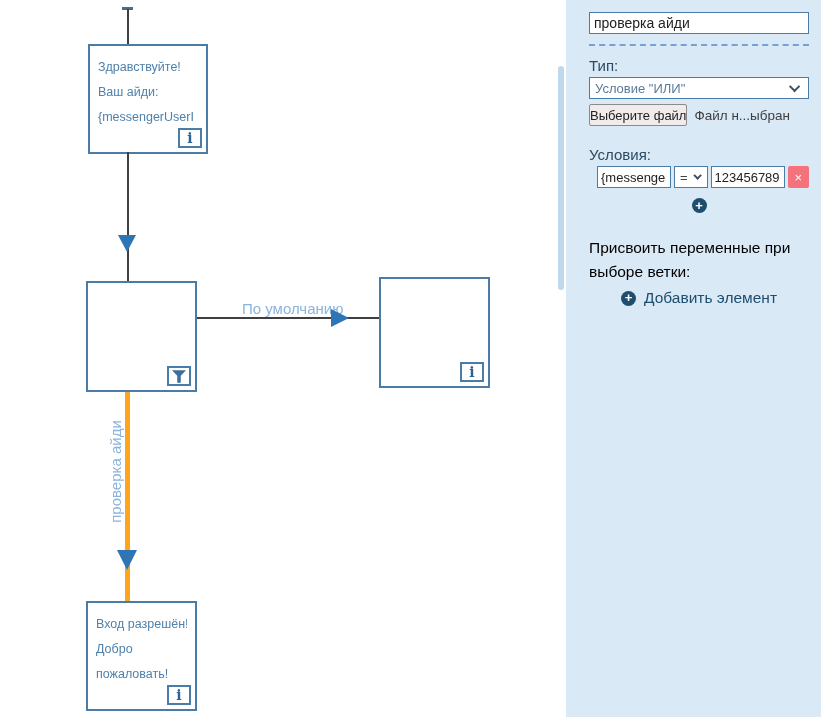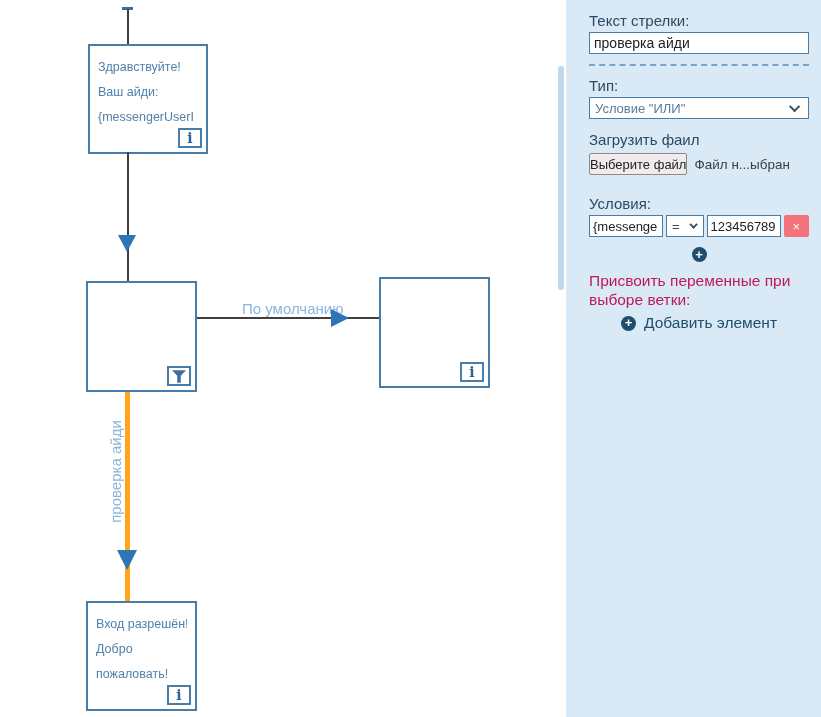--- a/index.html
+++ b/index.html
@@ -51,36 +51,36 @@
                 padding:0 8px 0 5px; cursor:default; }
   .select-text { color:#5c7a99; font-size:13px; white-space:nowrap; overflow:hidden; }
   .chevron { width:8px; height:8px; border-left:2px solid #3d4f63; border-bottom:2px solid #3d4f63;
              transform:rotate(-45deg) translateY(-2px); flex:none; }
 
   .file-row { display:flex; align-items:center; gap:7px; margin-top:5px; }
   .file-btn { background:#f1ebeb; border:1px solid #8b8b8b; border-radius:2px; font-family:"Liberation Sans", sans-serif;
               font-size:13px; color:#222; padding:2px 0; height:22px; }
   .file-status { font-size:13.5px; color:#404040; }
 
-  .cond-row { display:flex; align-items:flex-end; gap:3px; margin-top:3px; }
+  .cond-row { display:flex; align-items:flex-end; gap:3px; margin-top:3px;margin-left:8px; }
   .cond-input { width:74px; height:22px; border:1px solid #4a7ca8; background:#fff;
                 font-family:"Liberation Sans", sans-serif; font-size:13px; color:#222; padding:1px 3px; outline:none; }
   .op-select { width:38px; height:22px; border:1px solid #4a7ca8; background:#fff;
                display:flex; align-items:center; justify-content:space-between; padding:0 5px; }
   .op-text { font-size:13px; color:#444; }
   .op-select .chevron { width:6px; height:6px; }
   .remove-btn { width:26px; height:22px; background:#f4727c; border:none; border-radius:2px;
                 color:#fff; font-size:13px; line-height:1; cursor:pointer; }
 
   .add-link { display:flex; align-items:center; justify-content:center; gap:8px;
               color:#1e4d6d; font-size:15.5px; margin-top:10px; cursor:pointer; }
   .plus-icon { width:15px; height:15px; border-radius:50%; background:#1e4d6d; color:#fff;
                display:flex; align-items:center; justify-content:center;
                font-size:13px; font-weight:bold; line-height:1; flex:none; padding-bottom:1px; }
-  .assign-text { margin-top:9px; width:222px; color:#be185d; font-size:15.5px; line-height:19px; }
+  .assign-text { margin-top:23px; width:222px; color:#000000; font-size:15.5px; line-height:24px; }
 </style>
 </head>
 <body>
 
 <div class="screen">
 
   <div class="flow-canvas">
 
     <div class="line-cap"></div>
     <div class="vline" style="left:127px; top:9px; height:35px;"></div>
@@ -131,32 +131,30 @@
         <span class="info-glyph">i</span>
       </div>
     </div>
 
   </div>
 
   <div class="scroll-thumb"></div>
 
   <div class="panel">
 
-    <div class="f-label">Текст стрелки:</div>
     <input class="text-input" type="text" value="проверка айди" style="">
 
     <div class="divider"></div>
 
     <div class="f-label">Тип:</div>
     <div class="select-box">
       <span class="select-text">Условие "ИЛИ"</span>
       <span class="chevron"></span>
     </div>
 
-    <div class="f-label" style="margin-top:12px;">Загрузить фаил</div>
     <div class="file-row">
       <button class="file-btn">Выберите файл</button>
       <span class="file-status">Файл н...ыбран</span>
     </div>
 
     <div class="f-label" style="margin-top:20px;">Условия:</div>
     <div class="cond-row">
       <input class="cond-input" type="text" value="{messenge" style="">
       <div class="op-select">
         <span class="op-text">=</span>

